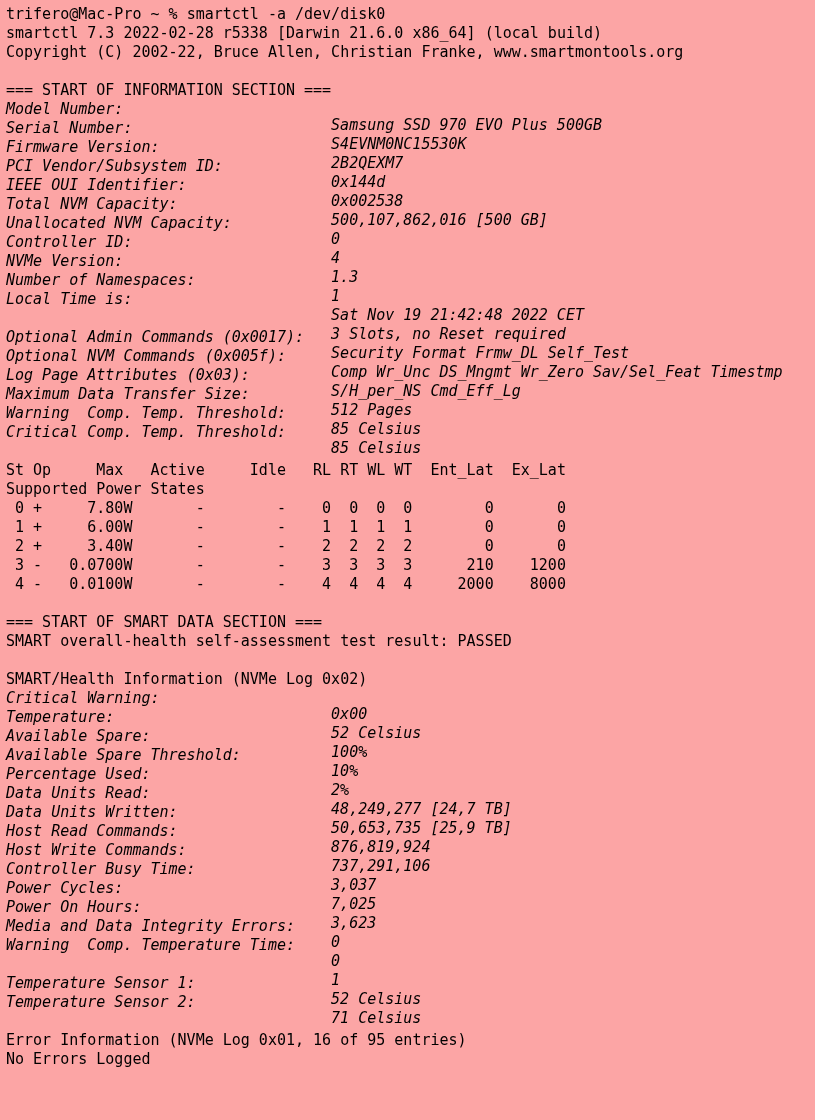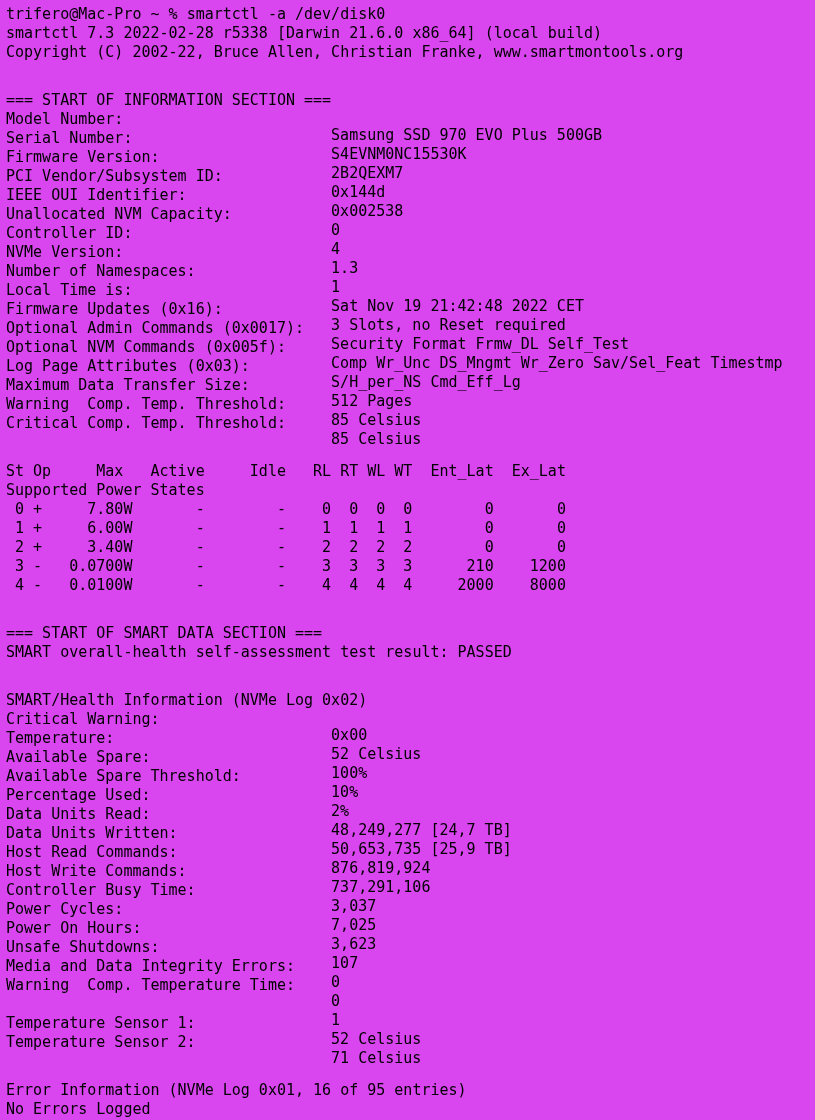--- a/index.html
+++ b/index.html
@@ -6,31 +6,31 @@
     margin: 0;
     padding: 0;
     background: #ffffff;
   }
   .terminal {
     position: relative;
     width: 815px;
     height: 1120px;
     box-sizing: border-box;
     padding: 5px 0 0 6px;
-    background: #d946ef;
+    background: #fca5a5;
     color: #000000;
     font-family: "DejaVu Sans Mono", "Liberation Mono", monospace;
     font-size: 15px;
     line-height: 19px;
     font-weight: 400;
     overflow: hidden;
   }
   .line, .pre { white-space: pre; min-height: 19px; }
-  .block + .block { margin-top: 29px; }   
-  .kv { position: relative; }
+  .block + .block { margin-top: 19px; }   
+  .kv { position: relative; font-style: italic; }
   .kv .v { position: absolute; left: 36ch; top: 16px; white-space: pre; }
 </style>
 </head>
 <body>
 
 <div class="terminal">
 
   <div class="block">
     <div class="line"><span>trifero@Mac-Pro ~ % </span><span>smartctl -a /dev/disk0</span></div>
     <div class="line">smartctl 7.3 2022-02-28 r5338 [Darwin 21.6.0 x86_64] (local build)</div>
@@ -38,26 +38,27 @@
   </div>
 
   <div class="block">
     <div class="line">=== START OF INFORMATION SECTION ===</div>
     <div>
         <div class="line kv"><span class="k">Model Number:</span><span class="v">Samsung SSD 970 EVO Plus 500GB</span></div>
         <div class="line kv"><span class="k">Serial Number:</span><span class="v">S4EVNM0NC15530K</span></div>
         <div class="line kv"><span class="k">Firmware Version:</span><span class="v">2B2QEXM7</span></div>
         <div class="line kv"><span class="k">PCI Vendor/Subsystem ID:</span><span class="v">0x144d</span></div>
         <div class="line kv"><span class="k">IEEE OUI Identifier:</span><span class="v">0x002538</span></div>
+        <div class="line kv"><span class="k">Total NVM Capacity:</span><span class="v">500,107,862,016 [500 GB]</span></div>
         <div class="line kv"><span class="k">Unallocated NVM Capacity:</span><span class="v">0</span></div>
         <div class="line kv"><span class="k">Controller ID:</span><span class="v">4</span></div>
         <div class="line kv"><span class="k">NVMe Version:</span><span class="v">1.3</span></div>
         <div class="line kv"><span class="k">Number of Namespaces:</span><span class="v">1</span></div>
         <div class="line kv"><span class="k">Local Time is:</span><span class="v">Sat Nov 19 21:42:48 2022 CET</span></div>
-        <div class="line kv"><span class="k">Firmware Updates (0x16):</span><span class="v">3 Slots, no Reset required</span></div>
+        <div class="line kv"><span class="v">3 Slots, no Reset required</span></div>
         <div class="line kv"><span class="k">Optional Admin Commands (0x0017):</span><span class="v">Security Format Frmw_DL Self_Test</span></div>
         <div class="line kv"><span class="k">Optional NVM Commands (0x005f):</span><span class="v">Comp Wr_Unc DS_Mngmt Wr_Zero Sav/Sel_Feat Timestmp</span></div>
         <div class="line kv"><span class="k">Log Page Attributes (0x03):</span><span class="v">S/H_per_NS Cmd_Eff_Lg</span></div>
         <div class="line kv"><span class="k">Maximum Data Transfer Size:</span><span class="v">512 Pages</span></div>
         <div class="line kv"><span class="k">Warning  Comp. Temp. Threshold:</span><span class="v">85 Celsius</span></div>
         <div class="line kv"><span class="k">Critical Comp. Temp. Threshold:</span><span class="v">85 Celsius</span></div>
       </div>
   </div>
 
   <div class="block">
@@ -83,21 +84,20 @@
         <div class="line kv"><span class="k">Available Spare:</span><span class="v">100%</span></div>
         <div class="line kv"><span class="k">Available Spare Threshold:</span><span class="v">10%</span></div>
         <div class="line kv"><span class="k">Percentage Used:</span><span class="v">2%</span></div>
         <div class="line kv"><span class="k">Data Units Read:</span><span class="v">48,249,277 [24,7 TB]</span></div>
         <div class="line kv"><span class="k">Data Units Written:</span><span class="v">50,653,735 [25,9 TB]</span></div>
         <div class="line kv"><span class="k">Host Read Commands:</span><span class="v">876,819,924</span></div>
         <div class="line kv"><span class="k">Host Write Commands:</span><span class="v">737,291,106</span></div>
         <div class="line kv"><span class="k">Controller Busy Time:</span><span class="v">3,037</span></div>
         <div class="line kv"><span class="k">Power Cycles:</span><span class="v">7,025</span></div>
         <div class="line kv"><span class="k">Power On Hours:</span><span class="v">3,623</span></div>
-        <div class="line kv"><span class="k">Unsafe Shutdowns:</span><span class="v">107</span></div>
         <div class="line kv"><span class="k">Media and Data Integrity Errors:</span><span class="v">0</span></div>
         <div class="line kv"><span class="k">Warning  Comp. Temperature Time:</span><span class="v">0</span></div>
         <div class="line kv"><span class="v">1</span></div>
         <div class="line kv"><span class="k">Temperature Sensor 1:</span><span class="v">52 Celsius</span></div>
         <div class="line kv"><span class="k">Temperature Sensor 2:</span><span class="v">71 Celsius</span></div>
       </div>
   </div>
 
   <div class="block">
     <div class="line">Error Information (NVMe Log 0x01, 16 of 95 entries)</div>

